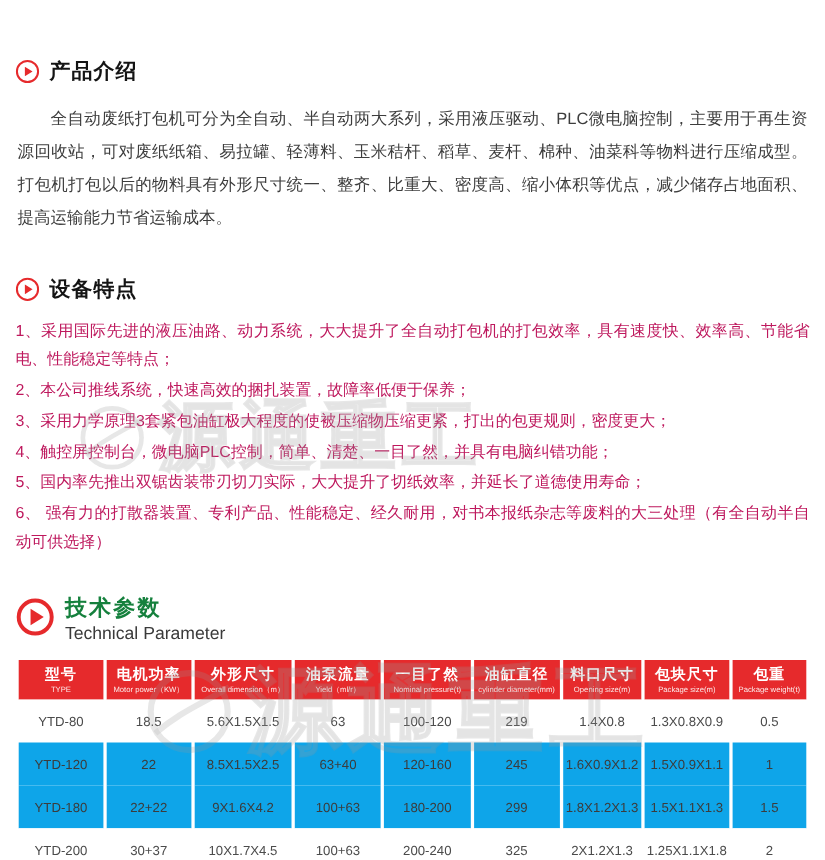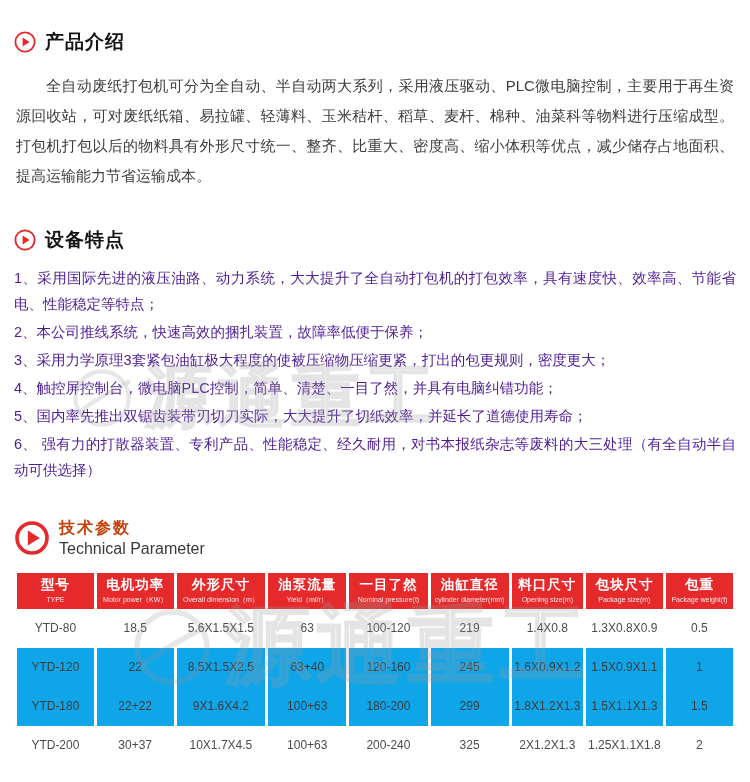--- a/index.html
+++ b/index.html
@@ -12,43 +12,43 @@
     position:relative;
     width:750px;height:782px;
     margin:0 auto;
     background:#ffffff;
     overflow:hidden;
   }
   .content{position:relative;padding:0 14px;}
 
   
   .sec-header{display:flex;align-items:center;gap:9px;}
-  .sec-header.intro{padding-top:29px;}
+  .sec-header.intro{padding-top:52px;}
   .sec-header.features{padding-top:36px;}
   .sec-header .play-icon{flex:0 0 auto;width:22px;height:22px;}
   .sec-title{font-size:19px;font-weight:bold;color:#141414;letter-spacing:1px;}
 
   .sec-header.specs{padding-top:34px;align-items:flex-start;}
   .sec-header.specs .play-icon{width:36px;height:36px;margin-top:1px;}
   .specs-titles{display:flex;flex-direction:column;line-height:1.15;}
-  .sec-title-big{font-size:16px;font-weight:bold;color:#c2410c;letter-spacing:2px;}
+  .sec-title-big{font-size:20px;font-weight:bold;color:#15803d;letter-spacing:2px;}
   .sec-subtitle{font-size:16px;color:#3a3a3a;margin-top:3px;}
 
   
   .intro-text{
     margin:16px 2px 0 2px;
     font-size:15px;line-height:30px;color:#3d3d3d;
     text-align:justify;text-indent:2em;
   }
 
   
   .feature-list{margin-top:12px;}
   .feature-list p{
     margin:0 0 2px 0;
-    font-size:14.5px;line-height:26px;color:#4c1d95;
+    font-size:14.5px;line-height:26px;color:#be185d;
     text-align:justify;
   }
 
   
   .spec-table{
     width:100%;
     margin-top:14px;
     border-collapse:separate;
     border-spacing:3px 0;
     table-layout:fixed;

